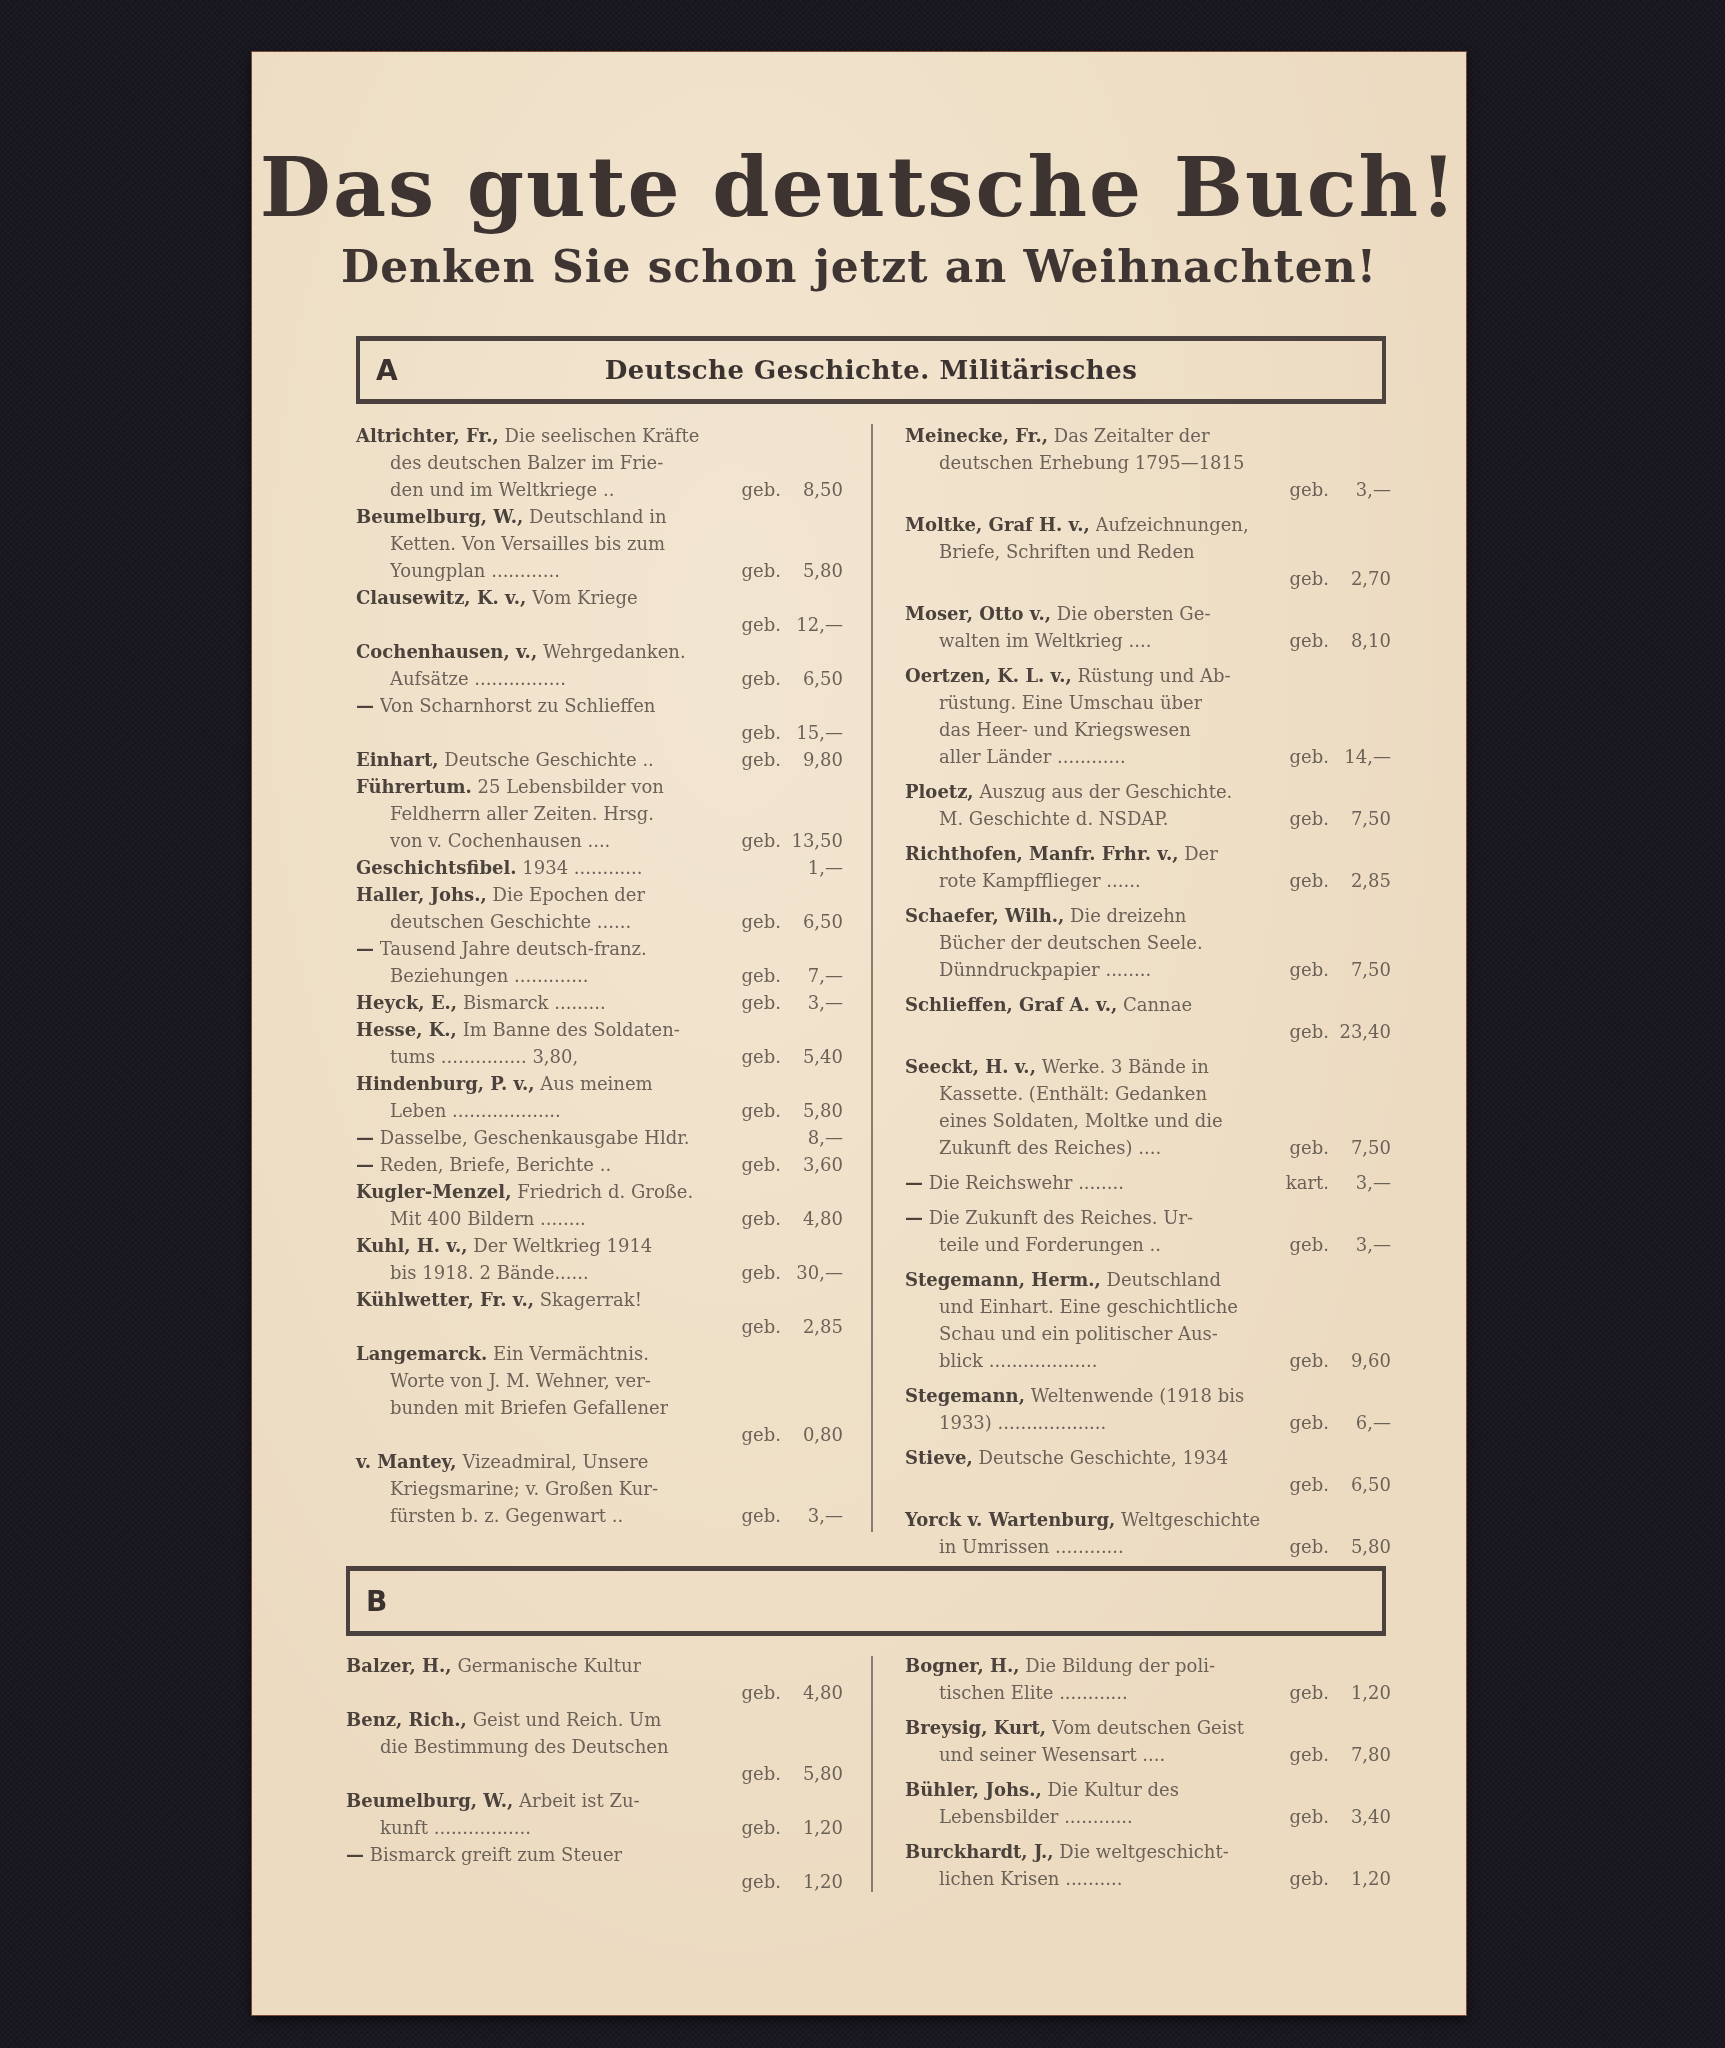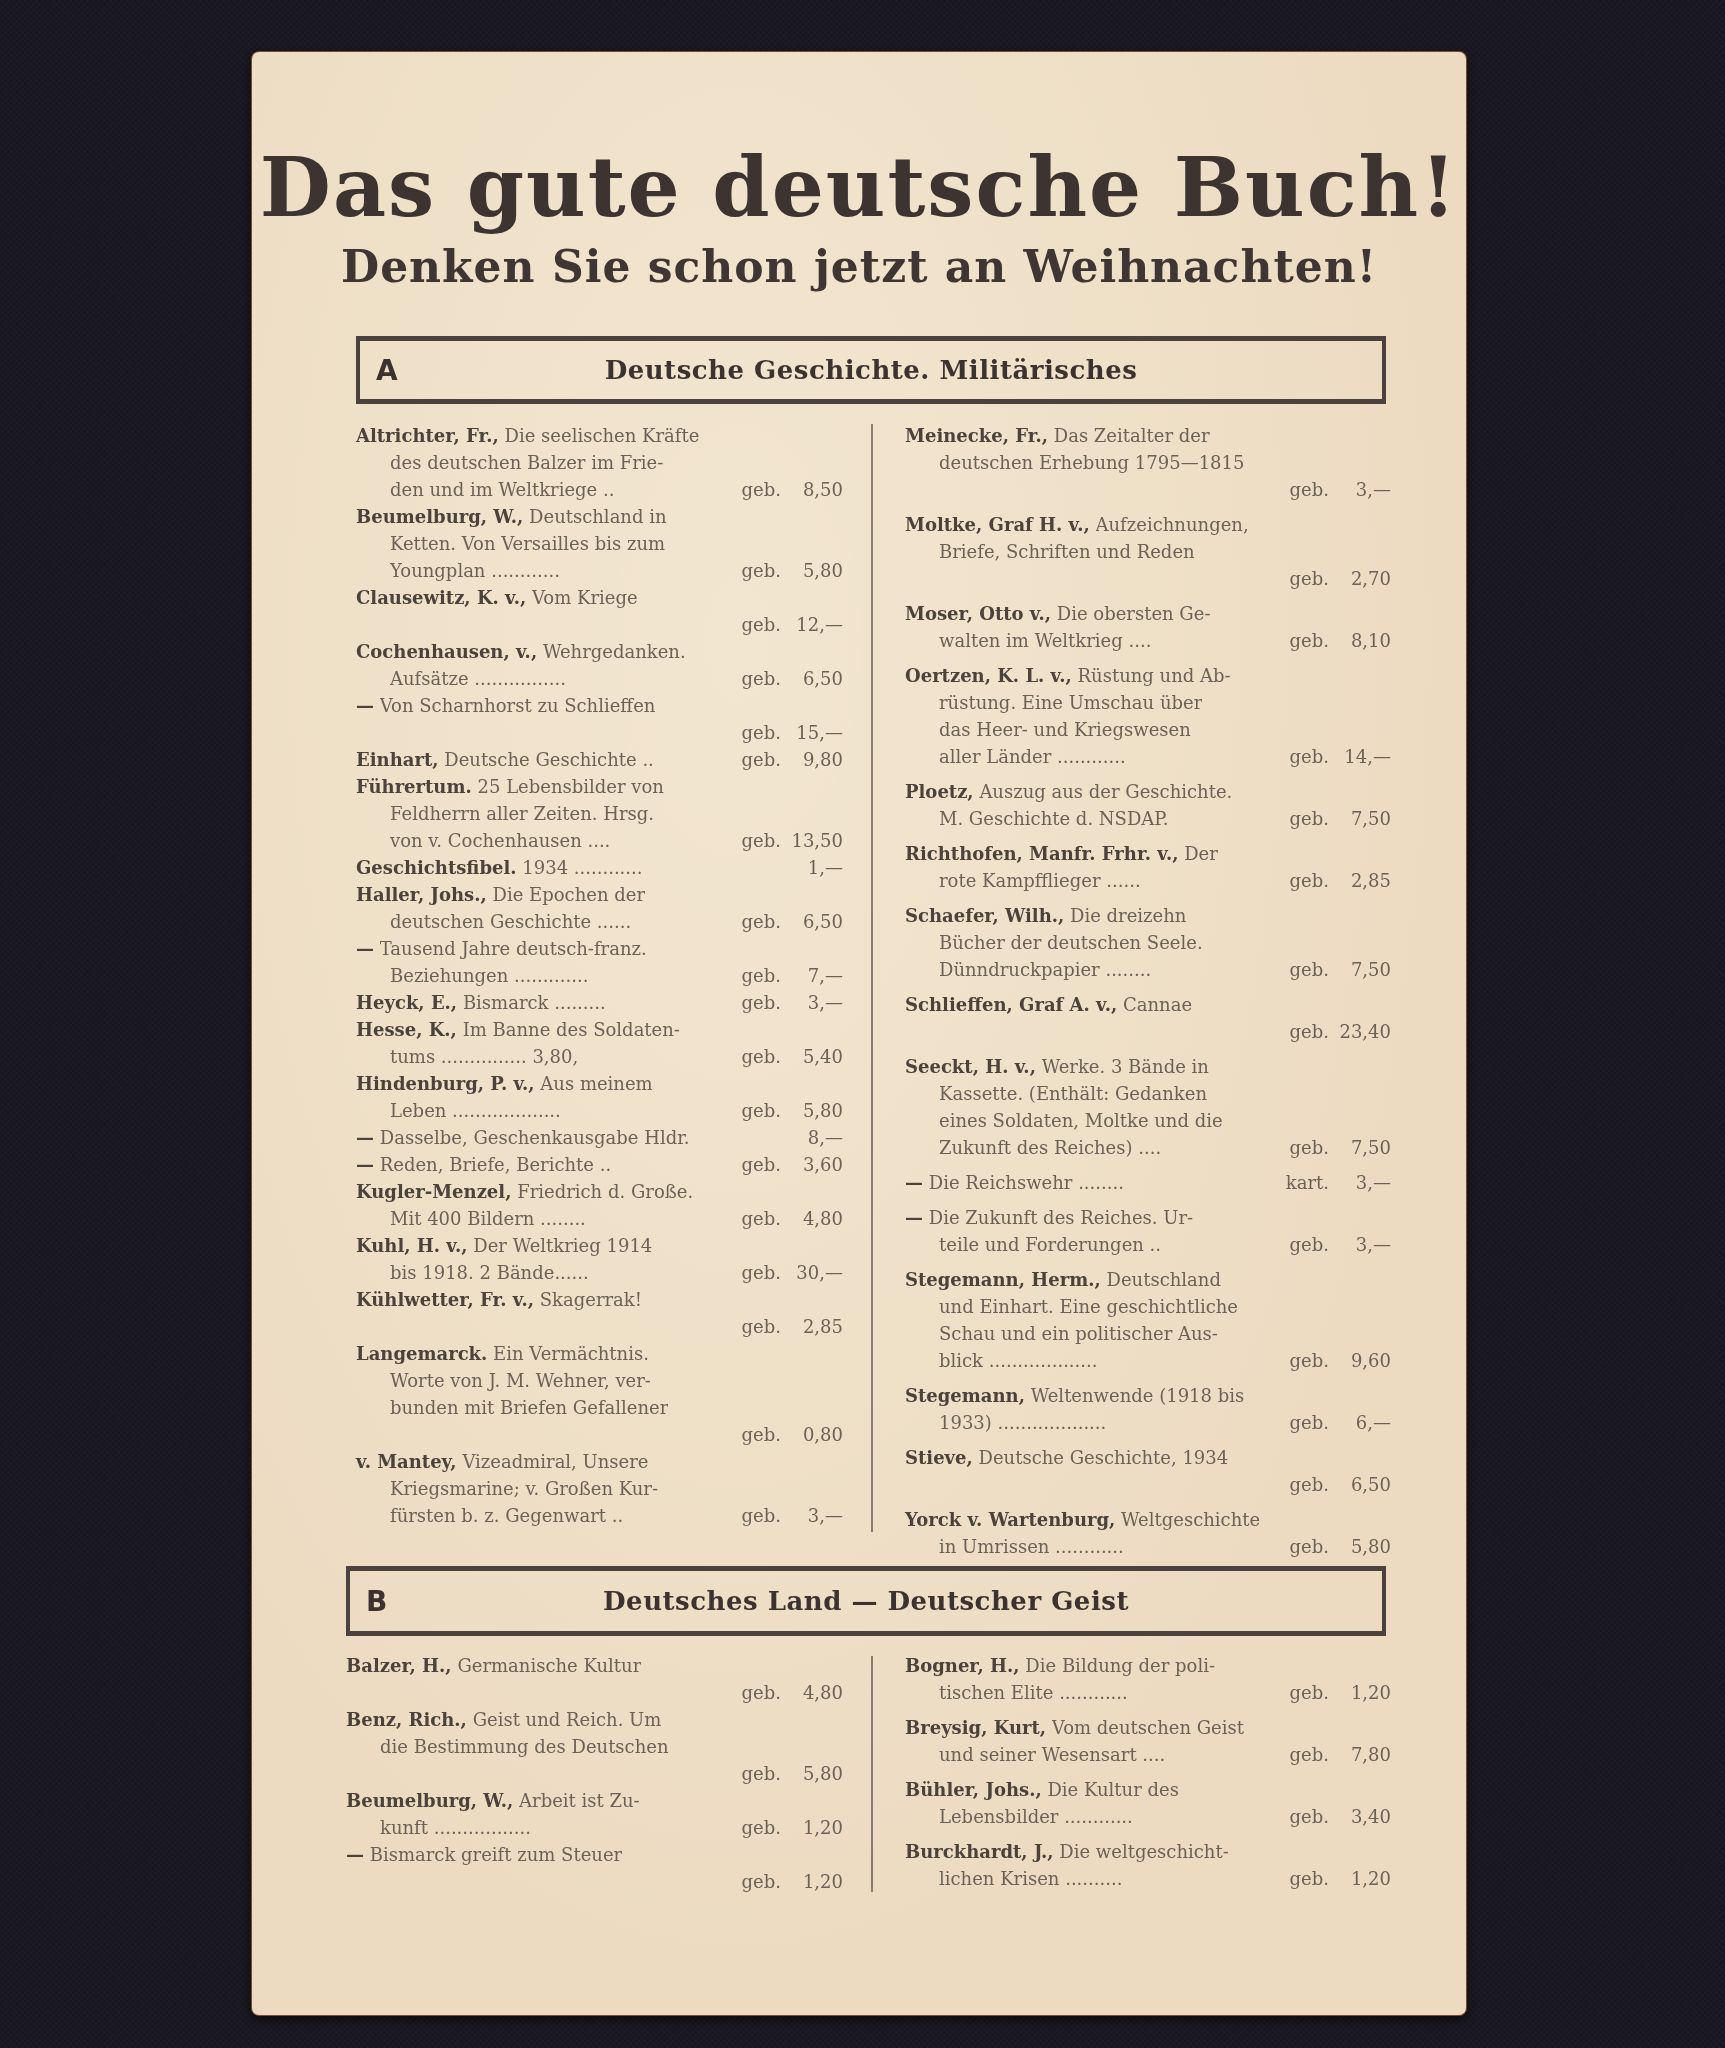--- a/index.html
+++ b/index.html
@@ -9,21 +9,20 @@
     background-image:
       repeating-linear-gradient(45deg, rgba(255,255,255,0.015) 0 2px, rgba(0,0,0,0) 2px 4px),
       repeating-linear-gradient(-45deg, rgba(255,255,255,0.015) 0 2px, rgba(0,0,0,0) 2px 4px);
     font-family: "DejaVu Serif", serif;
   }
   .paper {
     position: absolute; left: 252px; top: 52px; width: 1214px; height: 1963px;
     background: #ecdbc1;
     background-image: radial-gradient(ellipse at 40% 30%, rgba(255,250,238,0.35), rgba(0,0,0,0) 70%);
     box-shadow: 0 0 0 1px #7a4a34, 0 4px 10px rgba(0,0,0,0.6);
-    border-radius: 7px;
   }
   .title {
     position: absolute; left: 0; width: 100%; top: 80px; text-align: center;
     font-family: "DejaVu Serif", serif; font-weight: bold; font-size: 82px; letter-spacing: 2px;
     color: #3d3432; line-height: 110px;
   }
   .subtitle {
     position: absolute; left: 0; width: 100%; top: 190px; text-align: center;
     font-family: "DejaVu Serif", serif; font-weight: bold; font-size: 44px; letter-spacing: 1px;
     color: #3f3533; line-height: 50px;
@@ -393,21 +392,20 @@
           <span class="txt">in Umrissen ............</span>
           <span style="flex: 1 1 auto;"></span>
           <span class="bind">geb.</span>
           <span class="price">5,80</span>
         </div>
       </div>
     </div>
 
   <div class="section-box" style="left:94px; top:1514px; width:1040px; height:70px;">
     <span class="section-letter">B</span>
-    <span class="section-title">Deutsches Land — Deutscher Geist</span>
   </div>
 
   <div class="col" id="colB-left" style="left:94px; top:1600px; width:497px;">
       <div class="entry">
         <div class="line"><span class="author">Balzer, H.,</span>&nbsp;<span class="txt">Germanische Kultur</span></div>
         <div class="line indent">
           <span class="txt"></span>
           <span style="flex: 1 1 auto;"></span>
           <span class="bind">geb.</span>
           <span class="price">4,80</span>

